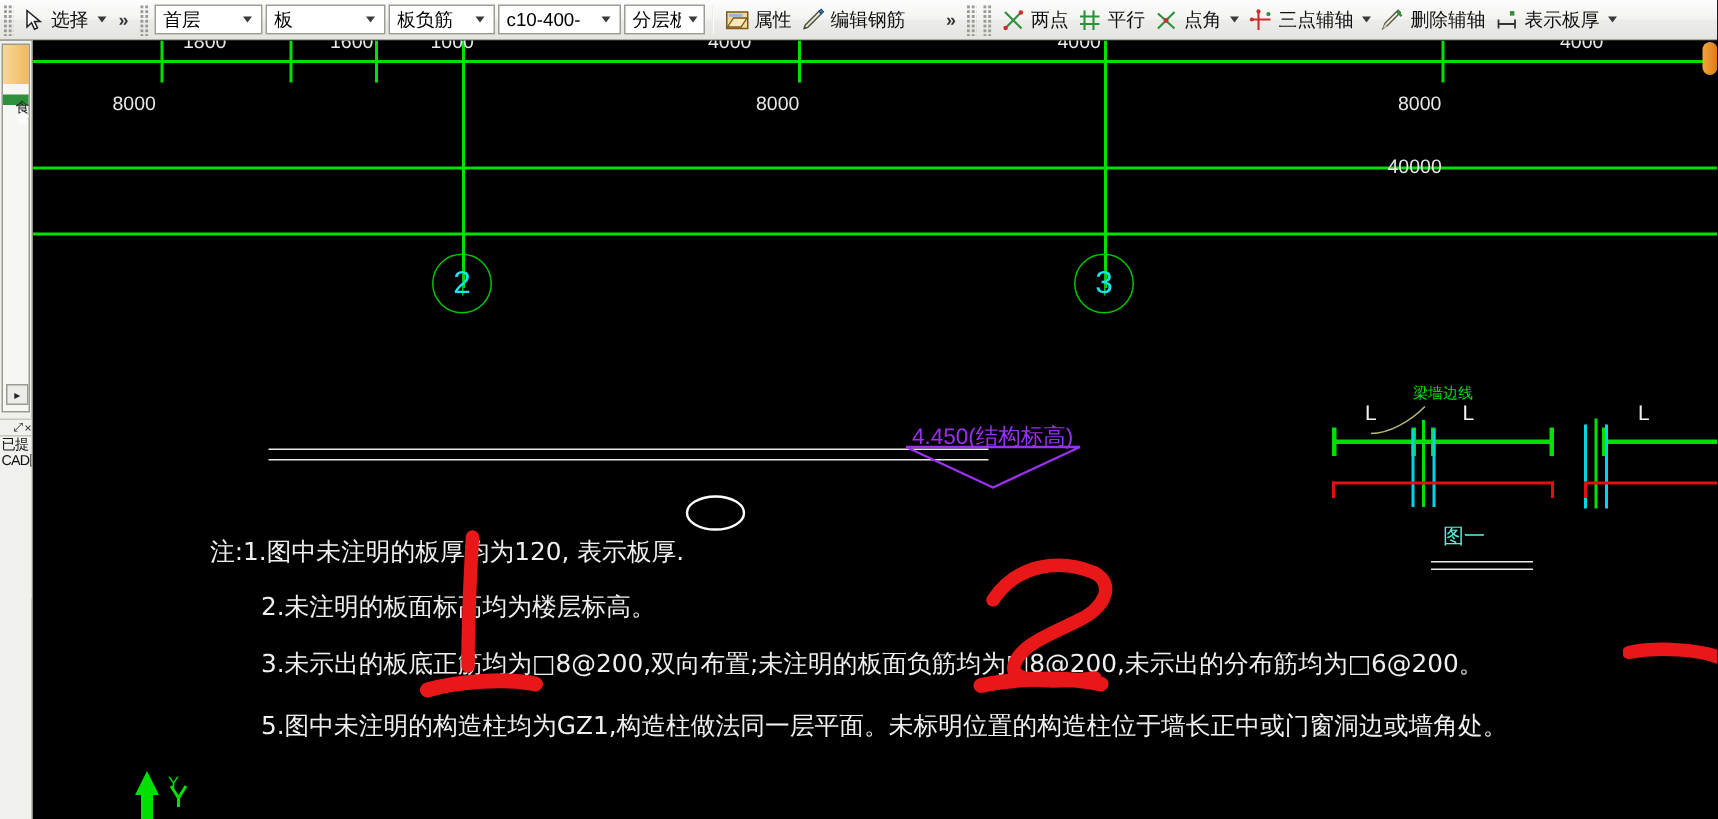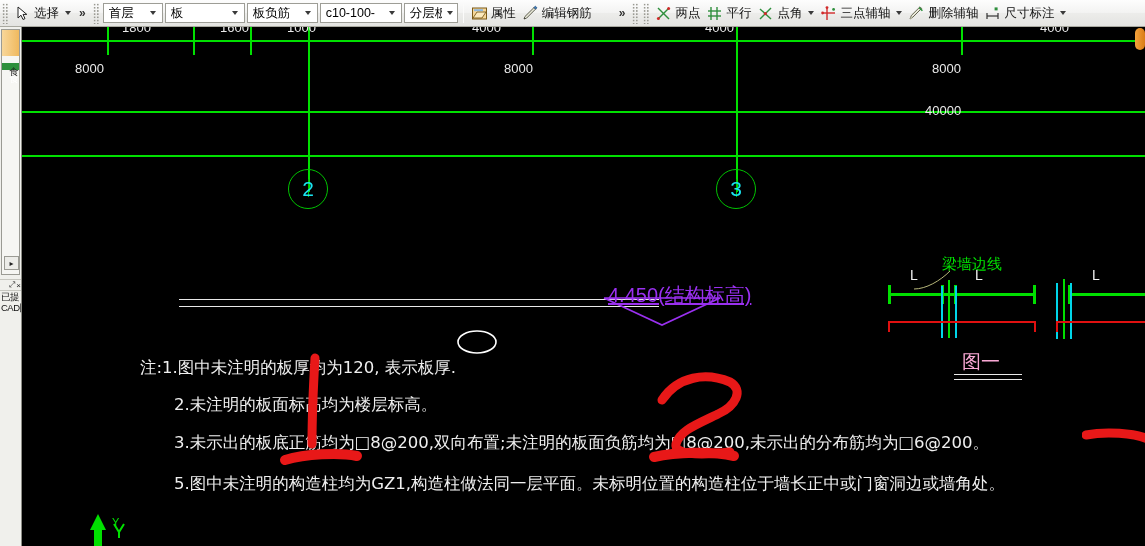--- a/index.html
+++ b/index.html
@@ -151,46 +151,45 @@
     color: #f2f2f2;
     font-size: 33px; font-weight: bold;
     letter-spacing: 1px;
     white-space: nowrap;
     font-family: "DejaVu Sans", "Liberation Sans", sans-serif;
   }
   .title-rule { position: absolute; height: 0; border-top: 1.6px solid #e8e8e8; }
 
   .elev-text {
     position: absolute;
-    color: #9a30f0; font-size: 20px; white-space: nowrap;
+    color: #9a30f0; font-size: 15px; white-space: nowrap;
     font-family: "Liberation Sans", sans-serif;
-    text-decoration: underline;
   }
 
   .note {
     position: absolute;
     color: #efefef; font-size: 16.5px;
     white-space: nowrap; line-height: 1;
     font-family: "DejaVu Sans", "Liberation Sans", sans-serif;
   }
 
   
   .d-green { position: absolute; background: #00e000; }
   .d-red   { position: absolute; background: #e01010; }
   .d-cyan  { position: absolute; background: #00d5e8; }
   .d-L {
     position: absolute; color: #f0f0f0; font-size: 14px;
     font-family: "Liberation Sans", sans-serif;
   }
   .d-lab {
-    position: absolute; color: #00e000; font-size: 15px; white-space: nowrap;
+    position: absolute; color: #00e000; font-size: 10px; white-space: nowrap;
     font-family: Liberation Sans, sans-serif;
   }
   .d-cap {
-    position: absolute; color: #f9a8d4; font-size: 19px; white-space: nowrap;
+    position: absolute; color: #5eead4; font-size: 14px; white-space: nowrap;
     font-family: "DejaVu Sans", sans-serif;
   }
 
   
   .pen { position: absolute; pointer-events: none; }
 
   
   .ucs-lab { position: absolute; font-size: 11px; font-family: "Liberation Sans", sans-serif; }
 
   
@@ -215,21 +214,21 @@
         <path d="M4 2 L4 13 L7 10.2 L9 14.5 L11 13.6 L9 9.4 L12.8 9.4 Z" fill="#ffffff" stroke="#222" stroke-width="1"></path>
       </svg>
       <span class="tb-label">选择</span>
       <span class="caret"></span>
     </div>
 
     <span class="chev">»</span>
 
     <div class="tb-grip"></div>
 
-    <div class="combo" style="width:60px">
+    <div class="combo" style="width:72px">
       <span class="cval">首层</span>
       <span class="cbtn">
           <i class="caret" style="margin:0"></i>
         </span>
     </div>
 
     <div class="combo" style="width:80px">
       <span class="cval">板</span>
       <span class="cbtn">
           <i class="caret" style="margin:0"></i>
@@ -237,21 +236,21 @@
     </div>
 
     <div class="combo" style="width:71px">
       <span class="cval">板负筋</span>
       <span class="cbtn">
           <i class="caret" style="margin:0"></i>
         </span>
     </div>
 
     <div class="combo" style="width:82px">
-      <span class="cval">c10-100-</span>
+      <span class="cval">c10-400-</span>
       <span class="cbtn">
           <i class="caret" style="margin:0"></i>
         </span>
     </div>
 
     <div class="combo" style="width:54px">
       <span class="cval">分层板1</span>
       <span class="cbtn">
           <i class="caret" style="margin:0"></i>
         </span>
@@ -333,21 +332,21 @@
       <span class="tb-label">删除辅轴</span>
     </div>
 
     <div class="tb-item">
       <svg class="ico" viewBox="0 0 17 17">
         <line x1="3" y1="11" x2="14" y2="11" stroke="#333" stroke-width="1.2"></line>
         <line x1="3" y1="8" x2="3" y2="14" stroke="#333" stroke-width="1.2"></line>
         <line x1="14" y1="8" x2="14" y2="14" stroke="#333" stroke-width="1.2"></line>
         <rect x="10.6" y="2.4" width="3" height="3" fill="#2e8f3c"></rect>
       </svg>
-      <span class="tb-label">尺寸标注</span>
+      <span class="tb-label">表示板厚</span>
       <span class="caret"></span>
     </div>
   </div>
 
   <div class="lsb">
 
     <div class="lsb-pane">
       <div class="vtab orange">
         <span></span>
       </div>

